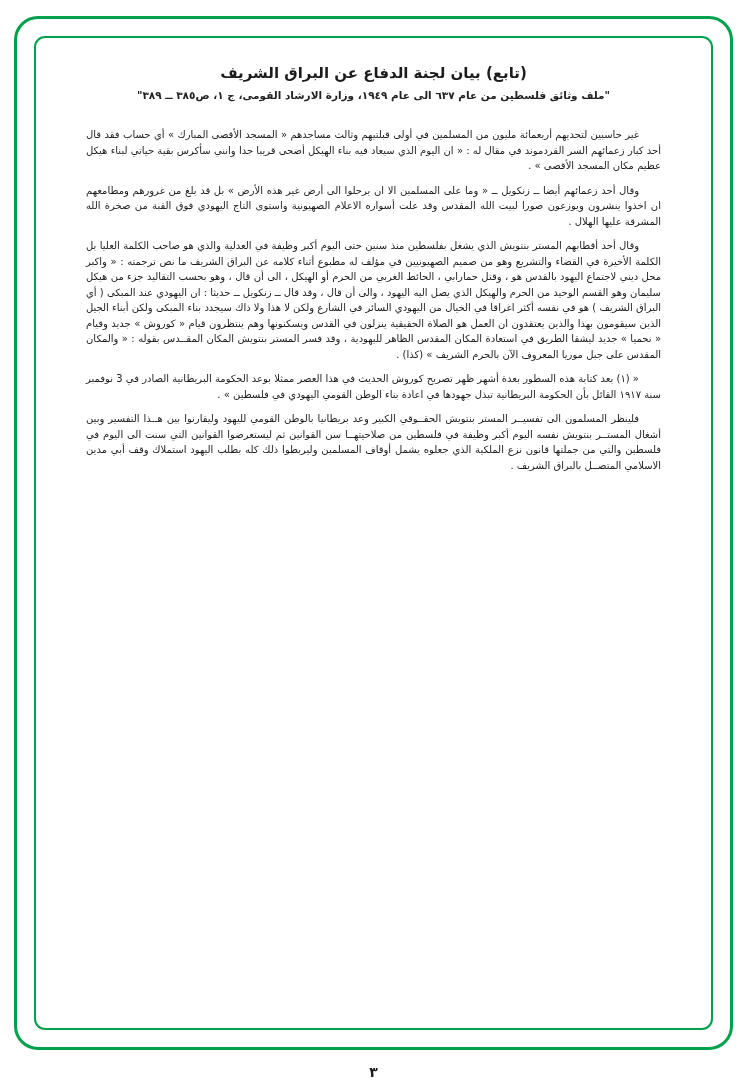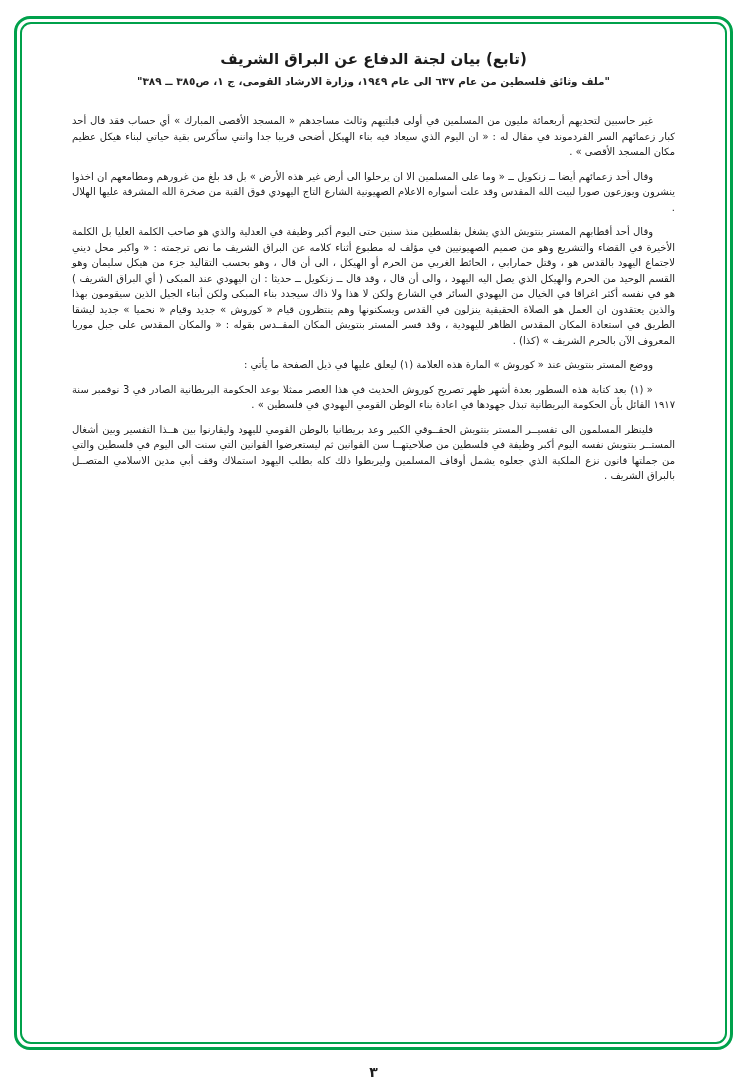--- a/index.html
+++ b/index.html
@@ -14,22 +14,22 @@
     position:relative;
     background: var(--paper);
     font-family: "DejaVu Sans", sans-serif;
     color: var(--ink);
     overflow:hidden;
   }
   .frame{
     position:absolute;
     top:16px; left:14px; right:14px; bottom:42px;
     border:3px solid var(--frame);
-    border-radius:16px;
-    padding:3px;
+    border-radius:24px;
+    padding:17px;
   }
   .frame-inner{
     width:100%; height:100%;
     border:2px solid var(--frame);
     border-radius:11px;
     padding:26px 50px 10px 50px;
     overflow:hidden;
   }
   .doc-header{ text-align:center; }
   .doc-title{
@@ -70,23 +70,22 @@
 <div class="frame">
   <div class="frame-inner">
 
     <div class="doc-header">
       <h1 class="doc-title">(تابع) بيان لجنة الدفاع عن البراق الشريف</h1>
       <p class="doc-source">"ملف وثائق فلسطين من عام ٦٣٧ الى عام ١٩٤٩، وزارة الارشاد القومى، ج ١، ص٣٨٥ ــ ٣٨٩"</p>
     </div>
 
     <div class="doc-body">
       <p>غير حاسبين لتحديهم أربعمائة مليون من المسلمين في أولى قبلتيهم وثالث مساجدهم « المسجد الأقصى المبارك » أي حساب فقد قال أحد كبار زعمائهم السر القردموند في مقال له : « ان اليوم الذي سيعاد فيه بناء الهيكل أضحى قريبا جدا وانني سأكرس بقية حياتي لبناء هيكل عظيم مكان المسجد الأقصى » .</p>
-      <p>وقال أحد زعمائهم أيضا ــ زنكويل ــ « وما على المسلمين الا ان يرحلوا الى أرض غير هذه الأرض » بل قد بلغ من غرورهم ومطامعهم ان اخذوا ينشرون ويوزعون صورا لبيت الله المقدس وقد علت أسواره الاعلام الصهيونية الشارع التاج اليهودي فوق القبة من صخرة الله المشرقة عليها الهلال .</p>
+      <p>وقال أحد زعمائهم أيضا ــ زنكويل ــ « وما على المسلمين الا ان يرحلوا الى أرض غير هذه الأرض » بل قد بلغ من غرورهم ومطامعهم ان اخذوا ينشرون ويوزعون صورا لبيت الله المقدس وقد علت أسواره الاعلام الصهيونية واستوى التاج اليهودي فوق القبة من صخرة الله المشرقة عليها الهلال .</p>
       <p>وقال أحد أقطابهم المستر بنتويش الذي يشغل بفلسطين منذ سنين حتى اليوم أكبر وظيفة في العدلية والذي هو صاحب الكلمة العليا بل الكلمة الأخيرة في القضاء والتشريع وهو من صميم الصهيونيين في مؤلف له مطبوع أثناء كلامه عن البراق الشريف ما نص ترجمته : « واكبر محل ديني لاجتماع اليهود بالقدس هو ، وقتل حمارابي ، الحائط الغربي من الحرم أو الهيكل ، الى أن قال ، وهو بحسب التقاليد جزء من هيكل سليمان وهو القسم الوحيد من الحرم والهيكل الذي يصل اليه اليهود ، والى أن قال ، وقد قال ــ زنكويل ــ حديثا : ان اليهودي عند المبكى ( أي البراق الشريف ) هو في نفسه أكثر اغراقا في الخيال من اليهودي السائر في الشارع ولكن لا هذا ولا ذاك سيجدد بناء المبكى ولكن أبناء الجيل الذين سيقومون بهذا والذين يعتقدون ان العمل هو الصلاة الحقيقية ينزلون في القدس ويسكنونها وهم ينتظرون قيام « كوروش » جديد وقيام « نحميا » جديد ليشقا الطريق في استعادة المكان المقدس الظاهر لليهودية ، وقد فسر المستر بنتويش المكان المقــدس بقوله : « والمكان المقدس على جبل موريا المعروف الآن بالحرم الشريف » (كذا) .</p>
-      <p>ووضع المستر بنتويش عند « كوروش » المارة هذه العلامة (١) ليعلق عليها في ذيل الصفحة ما يأتي :</p>
       <p>« (١) بعد كتابة هذه السطور بعدة أشهر ظهر تصريح كوروش الحديث في هذا العصر ممثلا بوعد الحكومة البريطانية الصادر في 3 نوفمبر سنة ١٩١٧ القائل بأن الحكومة البريطانية تبذل جهودها في اعادة بناء الوطن القومي اليهودي في فلسطين » .</p>
       <p>فلينظر المسلمون الى تفسيــر المستر بنتويش الحقــوقي الكبير وعد بريطانيا بالوطن القومي لليهود وليقارنوا بين هــذا التفسير وبين أشغال المستــر بنتويش نفسه اليوم أكبر وظيفة في فلسطين من صلاحيتهــا سن القوانين ثم ليستعرضوا القوانين التي سنت الى اليوم في فلسطين والتي من جملتها قانون نزع الملكية الذي جعلوه يشمل أوقاف المسلمين وليربطوا ذلك كله بطلب اليهود استملاك وقف أبي مدين الاسلامي المتصــل بالبراق الشريف .</p>
     </div>
 
   </div>
 </div>
 
 <div class="page-number">٣</div>
 
 </body></html>

